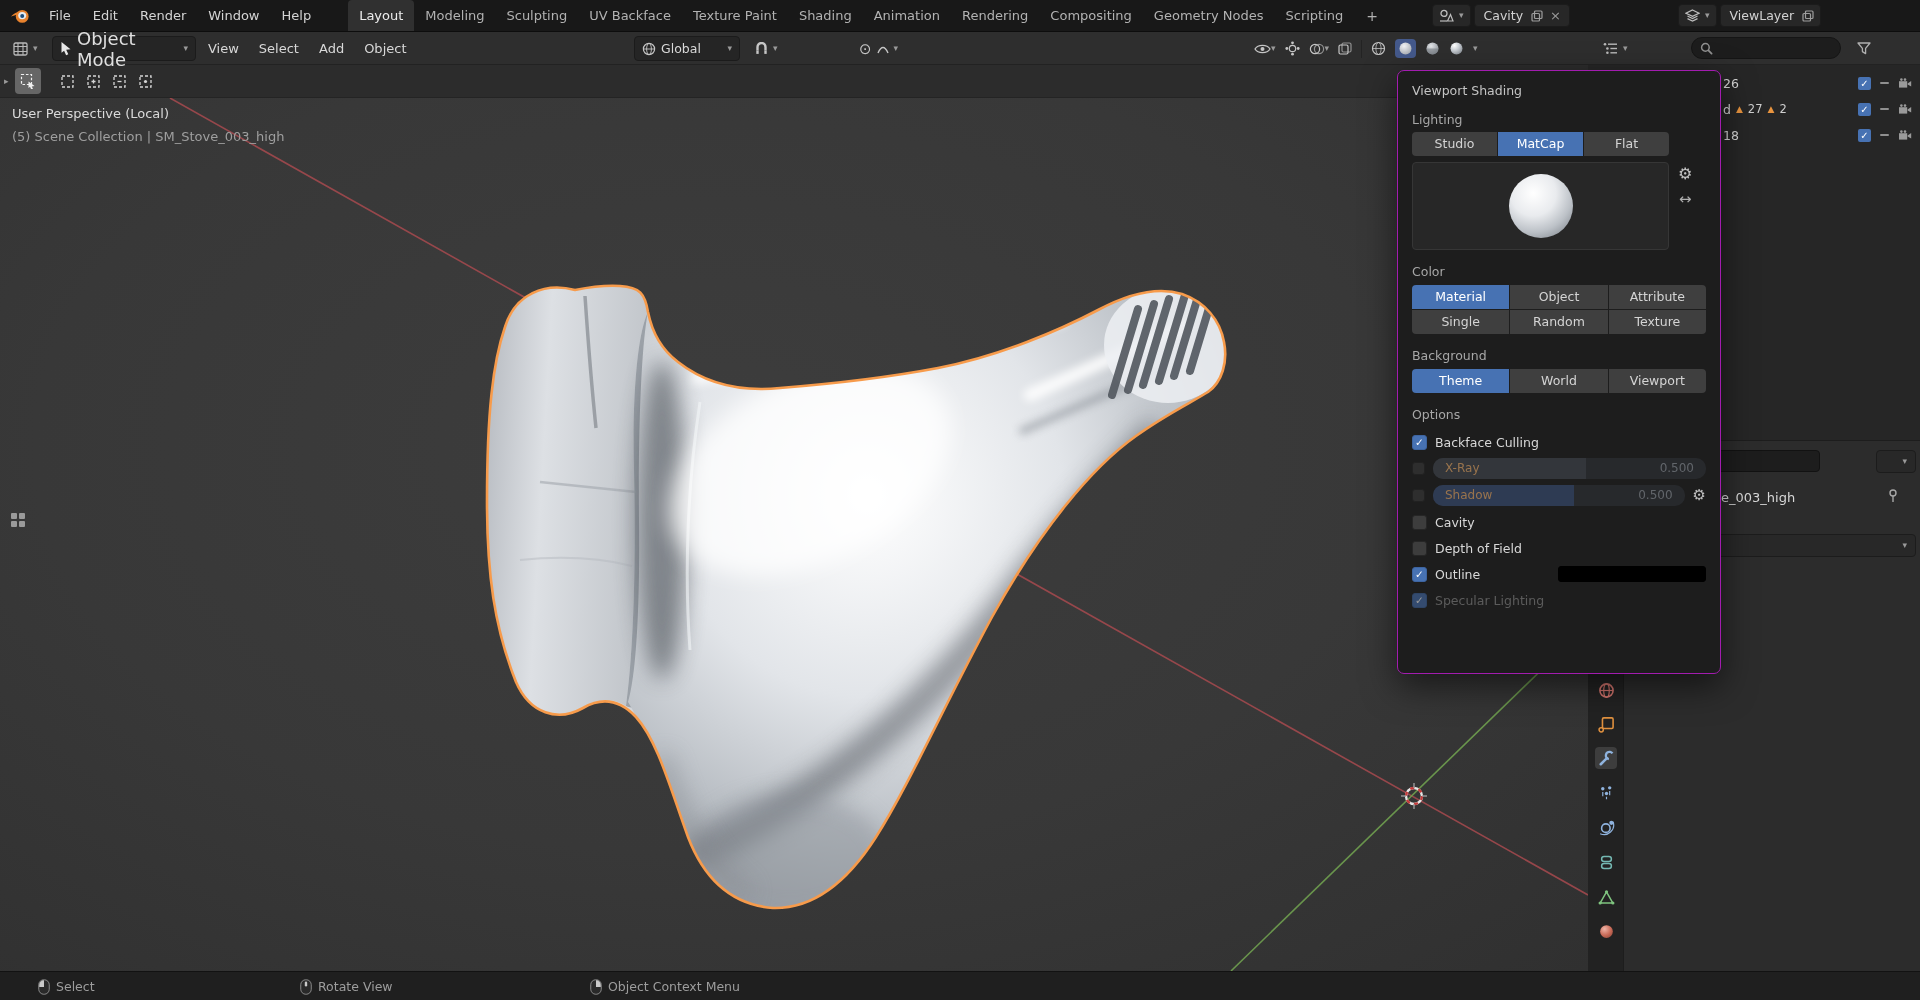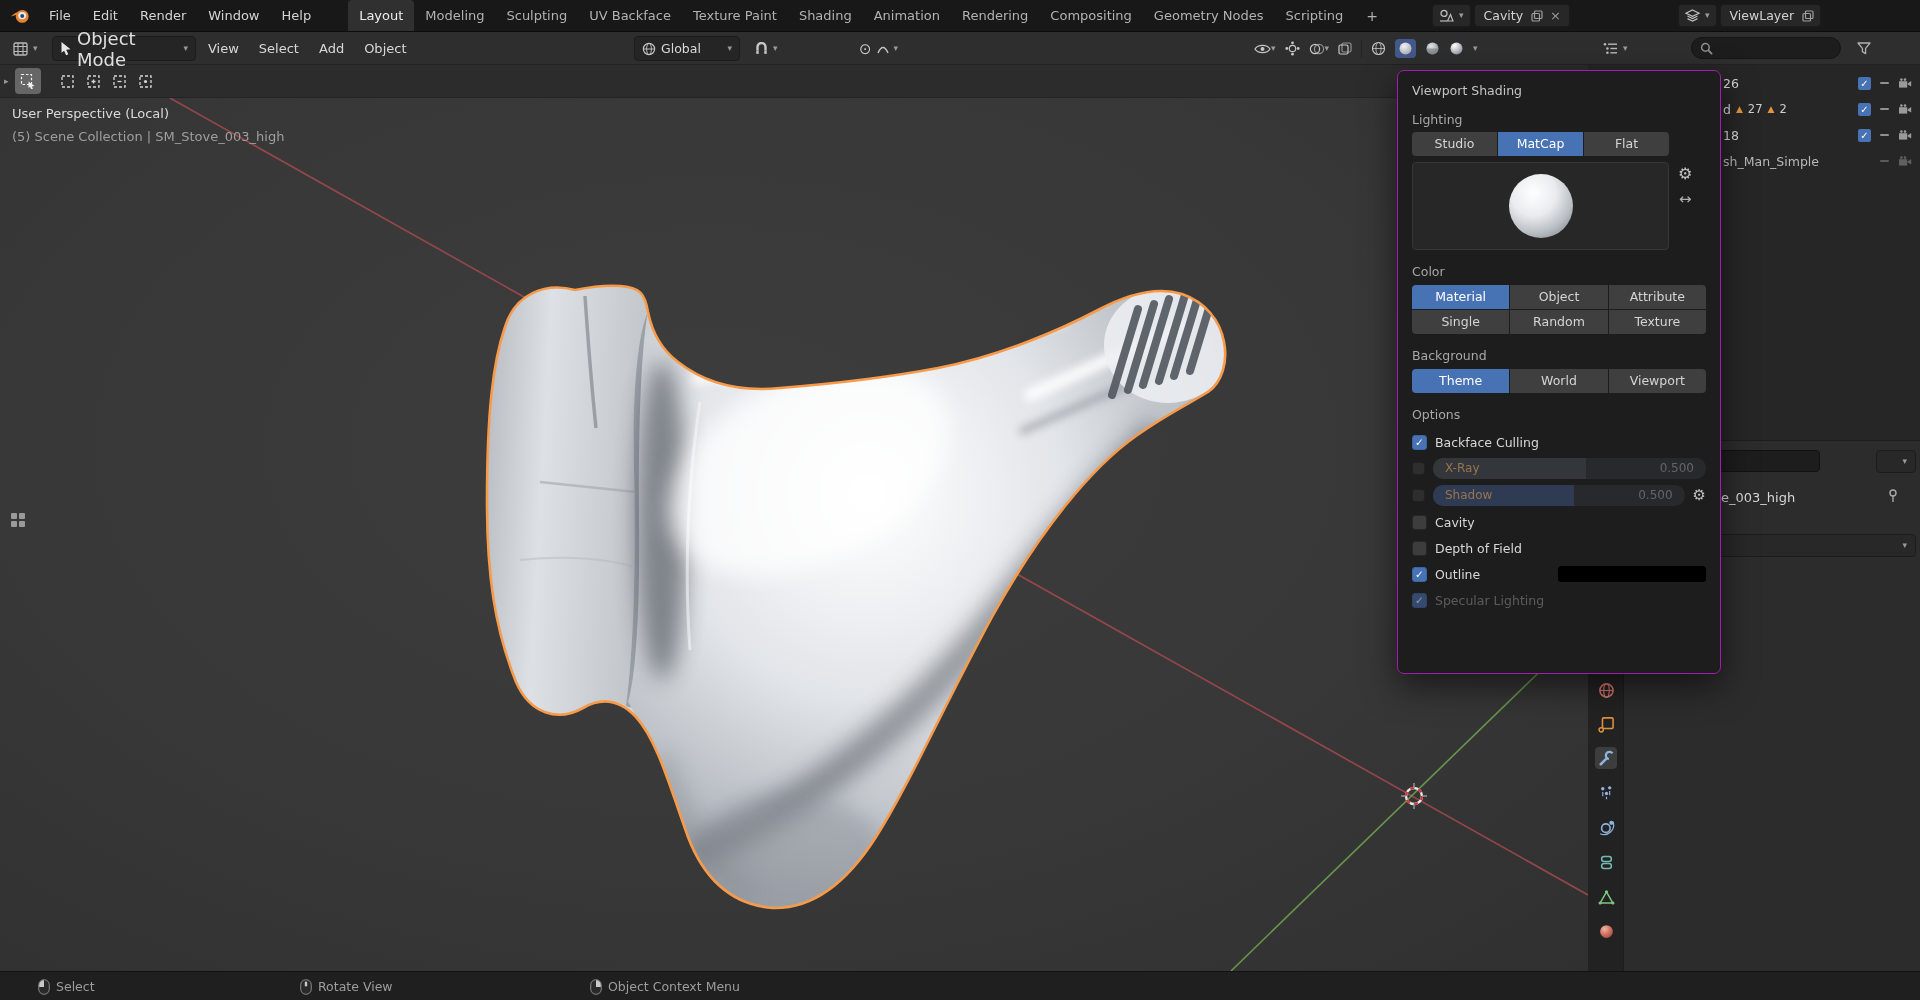--- a/index.html
+++ b/index.html
@@ -360,34 +360,20 @@
               <circle cx="3.4" cy="1.6" r="1.3" fill="#9a9a9a"></circle>
               <circle cx="7" cy="1.6" r="1.3" fill="#9a9a9a"></circle>
             </svg>
           </span>
       </span>
     </div>
     <div class="ol-row">
       <span>18</span>
       <span class="ol-icons">
         <span class="ol-cb">✓</span>
-        <span class="dash"></span>
-        <span class="ico">
-            <svg width="14" height="11" viewBox="0 0 14 11">
-              <path d="M1 3.2 h8.2 v6.4 H1 Z" fill="#9a9a9a"></path>
-              <path d="M9.6 5.4 L13.2 3 v5.4 L9.6 6.6 Z" fill="#9a9a9a"></path>
-              <circle cx="3.4" cy="1.6" r="1.3" fill="#9a9a9a"></circle>
-              <circle cx="7" cy="1.6" r="1.3" fill="#9a9a9a"></circle>
-            </svg>
-          </span>
-      </span>
-    </div>
-    <div class="ol-row" style="color:#b9b9b9">
-      <span>sh_Man_Simple</span>
-      <span class="ol-icons dimmed">
         <span class="dash"></span>
         <span class="ico">
             <svg width="14" height="11" viewBox="0 0 14 11">
               <path d="M1 3.2 h8.2 v6.4 H1 Z" fill="#9a9a9a"></path>
               <path d="M9.6 5.4 L13.2 3 v5.4 L9.6 6.6 Z" fill="#9a9a9a"></path>
               <circle cx="3.4" cy="1.6" r="1.3" fill="#9a9a9a"></circle>
               <circle cx="7" cy="1.6" r="1.3" fill="#9a9a9a"></circle>
             </svg>
           </span>
       </span>

